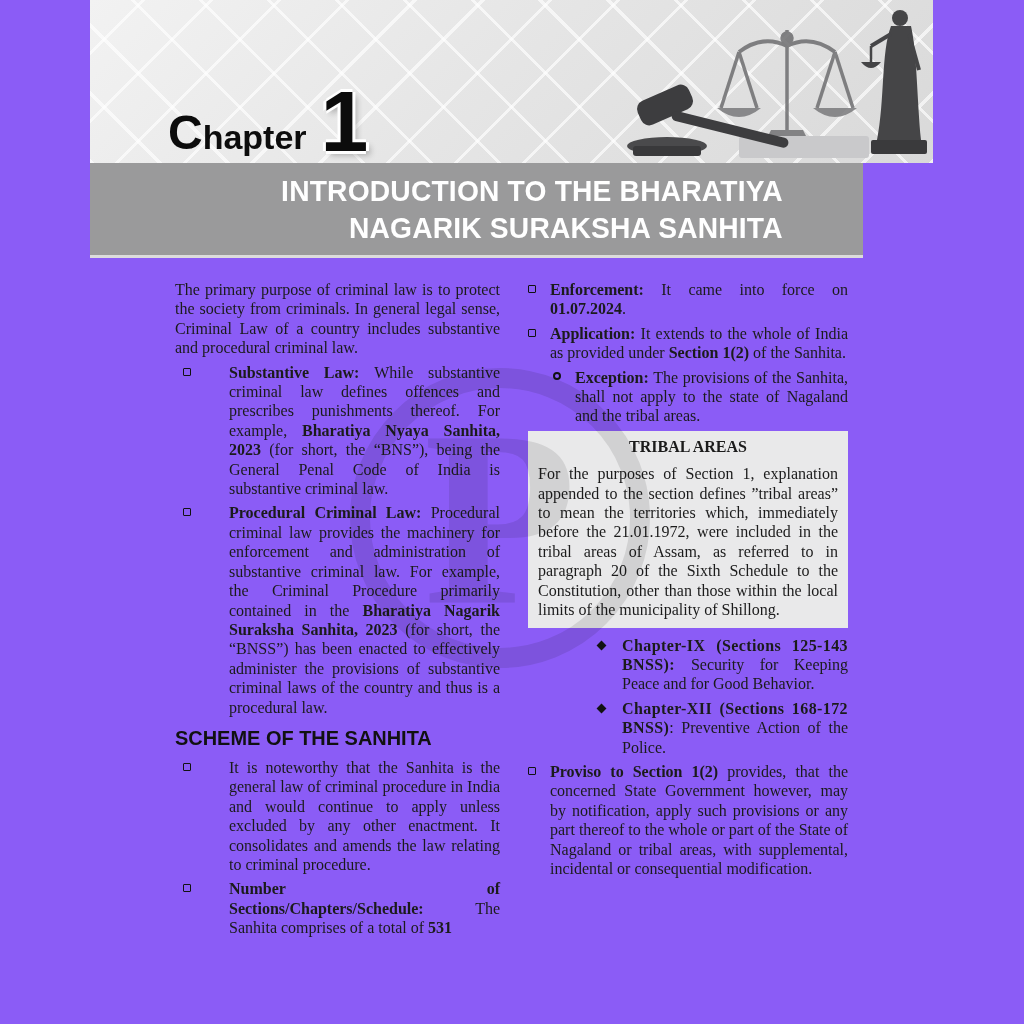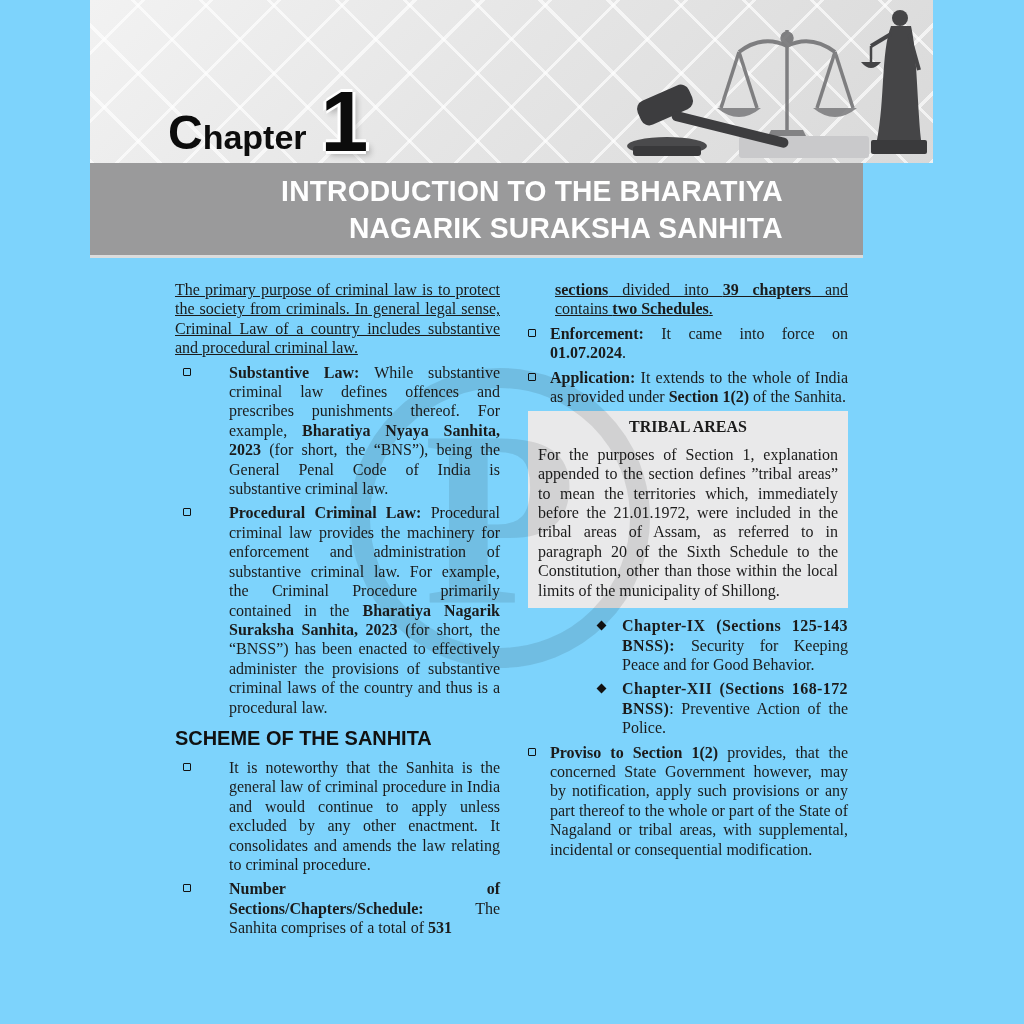--- a/index.html
+++ b/index.html
@@ -1,21 +1,21 @@
 <!DOCTYPE html>
 <html style="--banner_bg: #9a9a9b; --banner_text: #ffffff; --header_bg: #e2e2e2; --box_bg: #e9e9ea; --ink: #1b1b1b; --watermark: #c9c9c9;"><head>
 <meta charset="utf-8">
 <style>
   :root{
     --banner_bg:#9a9a9b; --banner_text:#ffffff; --header_bg:#e2e2e2;
     --box_bg:#e9e9ea; --ink:#1b1b1b; --watermark:#c9c9c9;
   }
   *{margin:0;padding:0;box-sizing:border-box;}
   html,body{background:#ffffff;}
-  .page{position:relative;width:1024px;height:1024px;background:#7dd3fc;overflow:hidden;
+  .page{position:relative;width:1024px;height:1024px;background:#8b5cf6;overflow:hidden;
          font-family:"Liberation Serif","DejaVu Serif",serif;color:var(--ink);}
   
   .header{position:absolute;left:90px;top:0;width:843px;height:163px;
           background:linear-gradient(135deg,#f2f2f2 0%,#e6e6e6 45%,#d9d9d9 100%);overflow:hidden;}
   .header::before{content:"";position:absolute;inset:0;
      background:
        repeating-linear-gradient(45deg, rgba(255,255,255,.65) 0 3px, rgba(255,255,255,0) 3px 48px),
        repeating-linear-gradient(-45deg, rgba(255,255,255,.65) 0 3px, rgba(255,255,255,0) 3px 48px);}
   .chapter{position:absolute;left:78px;bottom:6px;z-index:2;
            font-family:"Liberation Sans","DejaVu Sans",sans-serif;font-weight:800;color:#0c0c0c;
@@ -29,21 +29,21 @@
   .banner{position:absolute;left:90px;top:163px;width:773px;height:95px;background:var(--banner_bg);
           border-bottom:3px solid #dcdcdc;display:flex;align-items:center;justify-content:flex-end;}
   .banner-inner{padding-right:85px;text-align:right;transform:scaleX(.94);transform-origin:100% 50%;
           font-family:"Liberation Sans","DejaVu Sans",sans-serif;font-weight:800;
           font-size:30px;line-height:37px;color:var(--banner_text);letter-spacing:.2px;}
   
   .body{position:absolute;left:175px;top:280px;width:673px;display:flex;gap:28px;
         font-size:16px;line-height:19.4px;}
   .col{width:325px;flex:0 0 auto;}
   .col.right{width:320px;}
-  .para{text-align:justify;margin-bottom:5px;text-decoration:underline;}
+  .para{text-align:justify;margin-bottom:5px;}
   .cont{margin-left:27px;}
   .bullet{display:flex;margin-bottom:5px;}
   .bullet .bt{flex:1;text-align:justify;}
   b{font-weight:bold;}
   .mk{flex:0 0 22px;display:flex;justify-content:flex-start;}
   .l1{margin-left:8px;gap:24px;}
   .l2{margin-left:25px;}
   .l3{margin-left:70px;}
   .l3 .mk{flex:0 0 24px;}
   .sq{width:8px;height:8px;border:1.7px solid #121212;border-radius:1px;margin-top:5px;}
@@ -144,36 +144,41 @@
 
       <div class="bullet l1">
         <span class="mk">
             <i class="sq"></i>
           </span>
         <p class="bt"><b>Number of Sections/Chapters/Schedule: </b><span>The Sanhita comprises of a total of </span><b>531</b></p>
       </div>
     </div>
 
     <div class="col right">
-      <p class="para cont"><b>sections</b><span> divided into </span><b>39 chapters</b><span> and contains </span><b>two Schedules</b><span>.</span></p>
 
       <div class="bullet">
         <span class="mk">
             <i class="sq"></i>
           </span>
         <p class="bt"><b>Enforcement: </b><span>It came into force on </span><b>01.07.2024</b><span>.</span></p>
       </div>
 
       <div class="bullet">
         <span class="mk">
             <i class="sq"></i>
           </span>
         <p class="bt"><b>Application: </b><span>It extends to the whole of India as provided under </span><b>Section 1(2)</b><span> of the Sanhita.</span></p>
       </div>
 
+      <div class="bullet l2">
+        <span class="mk">
+            <i class="ci"></i>
+          </span>
+        <p class="bt"><b>Exception: </b><span>The provisions of the Sanhita, shall not apply to the state of Nagaland and the tribal areas.</span></p>
+      </div>
 
       <div class="tribal-box">
         <div class="tb-title">TRIBAL AREAS</div>
         <div class="tb-body">For the purposes of Section 1, explanation appended to the section defines ”tribal areas” to mean the territories which, immediately before the 21.01.1972, were included in the tribal areas of Assam, as referred to in paragraph 20 of the Sixth Schedule to the Constitution, other than those within the local limits of the municipality of Shillong.</div>
       </div>
 
 
       <div class="bullet l3">
         <span class="mk">
             <i class="di"></i>

